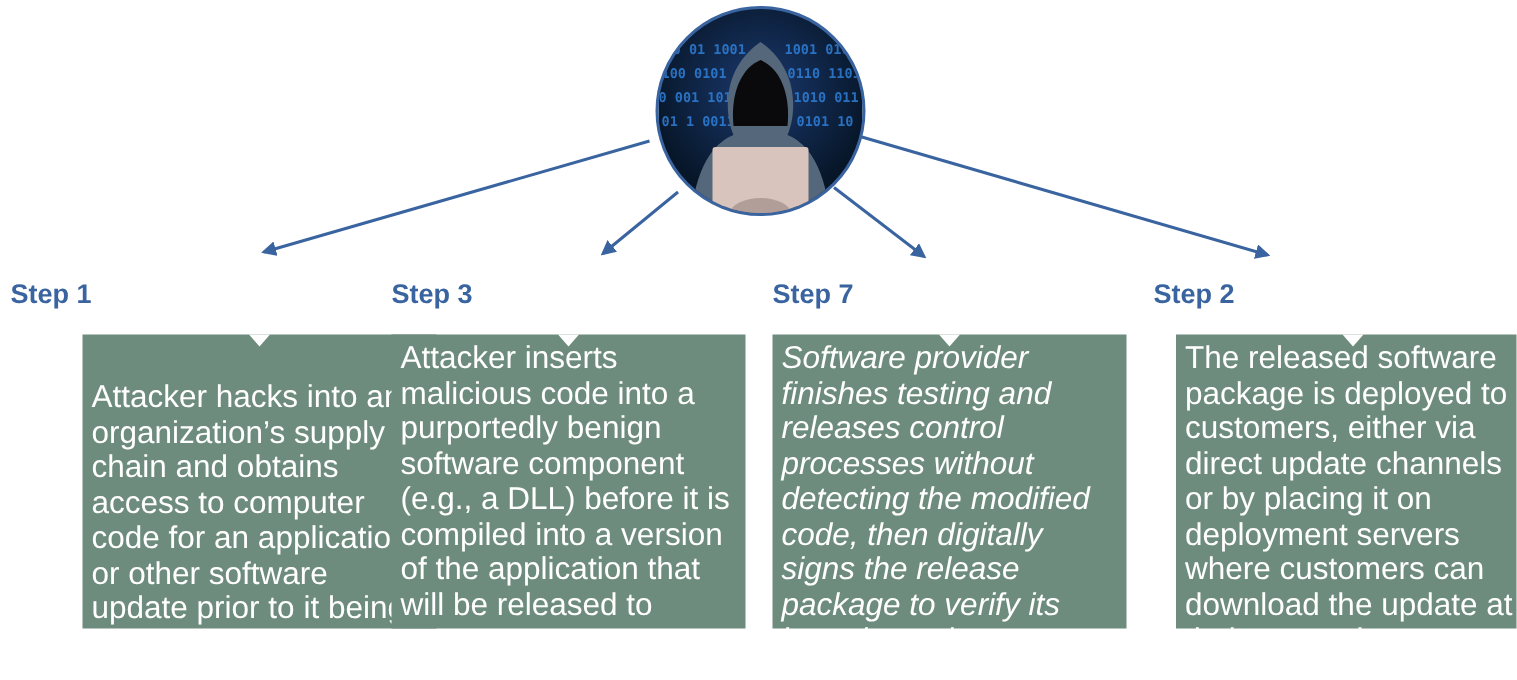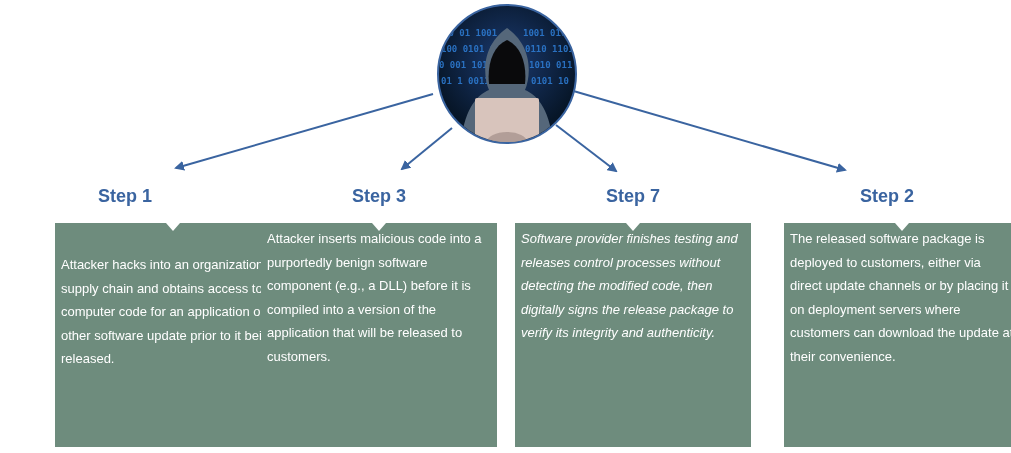--- a/index.html
+++ b/index.html
@@ -3,24 +3,24 @@
 <meta charset="utf-8">
 <style>
   html, body { margin: 0; padding: 0; background: #ffffff; }
   body { width: 1011px; height: 453px; position: relative; overflow: hidden;
          font-family: "Liberation Sans", sans-serif; }
   #arrows { position: absolute; left: 0; top: 0; width: 1011px; height: 453px; }
   .avatar { position: absolute; left: 437px; top: 4px; width: 136px; height: 136px;
             border-radius: 50%; border: 2px solid #3a64a0; overflow: hidden;
             background: radial-gradient(circle at 50% 40%, #1b3a70 0%, #071628 70%); }
   .avatar svg { width: 100%; height: 100%; display: block; }
-  .step-title { position: absolute; top: 186px; width: 236px; text-align: center;
+  .step-title { position: absolute; top: 186px; width: 236px; 
                 color: #3a64a0; font-weight: bold; font-size: 18px; }
-  .box { position: absolute; top: 223px; width: 236px; height: 224px; background: #6e8c7d;
-         color: #ffffff; font-size: 13px; line-height: 23.5px; box-sizing: border-box;
+  .box { position: absolute; top: 223px; width: 236px; height: 196px; background: #6e8c7d;
+         color: #ffffff; font-size: 21px; line-height: 23.5px; box-sizing: border-box;
          padding: 4px 6px 0 6px; }
   .box::before { content: ""; position: absolute; top: 0; left: 50%; margin-left: -7px;
                  border-left: 7px solid transparent; border-right: 7px solid transparent;
                  border-top: 8px solid #ffffff; }
   .box.b1 { padding-top: 30px; }
 </style>
 </head>
 <body>
 
 <svg id="arrows" xmlns="http://www.w3.org/2000/svg">

